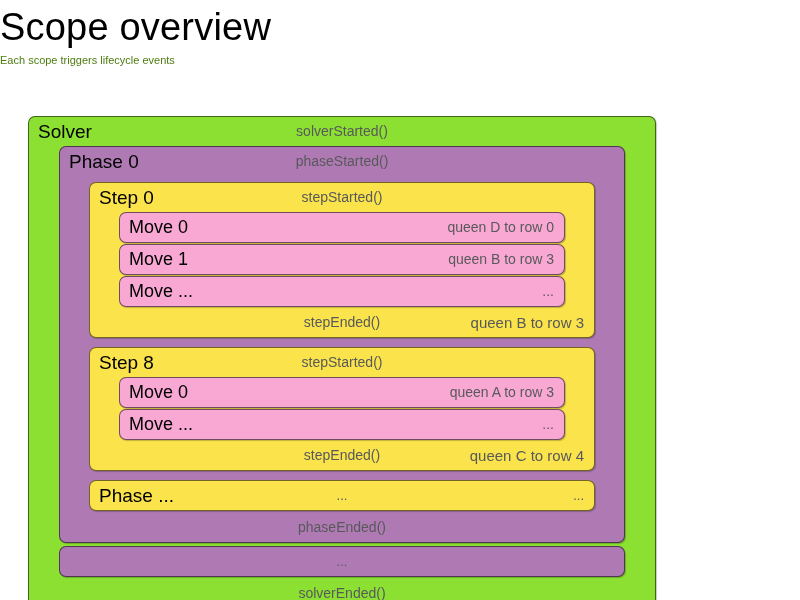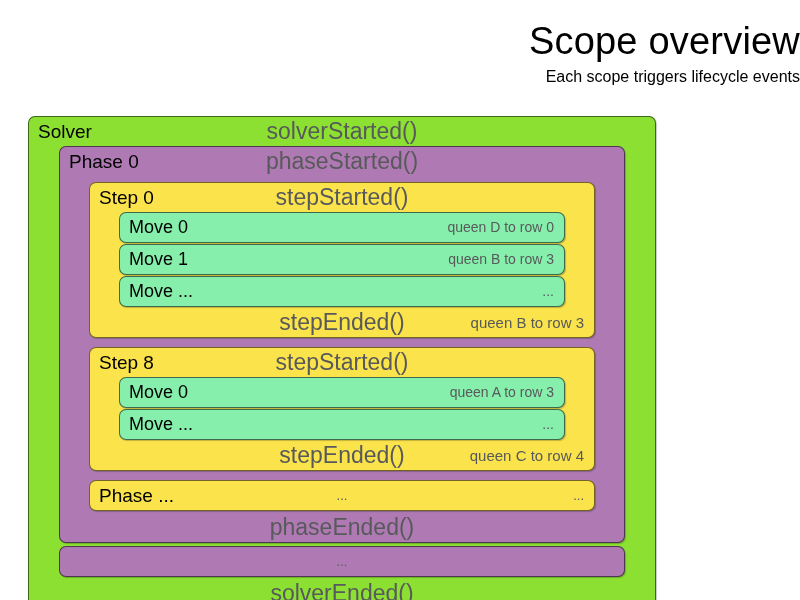--- a/index.html
+++ b/index.html
@@ -10,34 +10,34 @@
   body {
     width: 800px;
     height: 600px;
     font-family: "Liberation Sans", sans-serif;
     overflow: hidden;
     position: relative;
   }
 
   
   .title-block {
-    text-align: right;
-    padding-top: 22px;
+    text-align: left;
+    padding-top: 8px;
   }
   .page-title {
     font-size: 38px;
     font-weight: normal;
     color: #000000;
     line-height: 1.05;
     margin: 0;
     letter-spacing: 0.2px;
   }
   .page-subtitle {
-    font-size: 16px;
-    color: #000000;
+    font-size: 11px;
+    color: #4d7c0f;
     margin: 6px 0 0 0;
     line-height: 1.1;
   }
 
   
   .scope {
     position: relative;
     box-sizing: border-box;
     border-radius: 7px;
     border: 1.5px solid rgba(0,0,0,0.55);
@@ -57,21 +57,21 @@
     top: 0;
     font-size: 19px;
     color: #000000;
   }
   .scope-event {
     position: absolute;
     left: 0;
     right: 0;
     top: 0;
     text-align: center;
-    font-size: 23px;
+    font-size: 14px;
     color: #58595b;
   }
   .scope-detail {
     position: absolute;
     right: 10px;
     top: 0;
     font-size: 15px;
     color: #58595b;
   }
 
@@ -102,21 +102,21 @@
     background: #fae34b;
     margin-right: 29px;
     margin-top: 6px;
   }
   .step-scope > .scope-body {
     padding: 0 0 0 29px;
   }
 
   
   .move-scope {
-    background: #86efac;
+    background: #f9a8d4;
     margin-right: 29px;
     margin-bottom: 1px;
   }
   .move-scope .scope-name { font-size: 18px; }
   .move-scope .scope-detail { font-size: 14px; }
 
   .spacer-2 { height: 2px; }
   .spacer-3 { height: 3px; }
 </style>
 </head>

